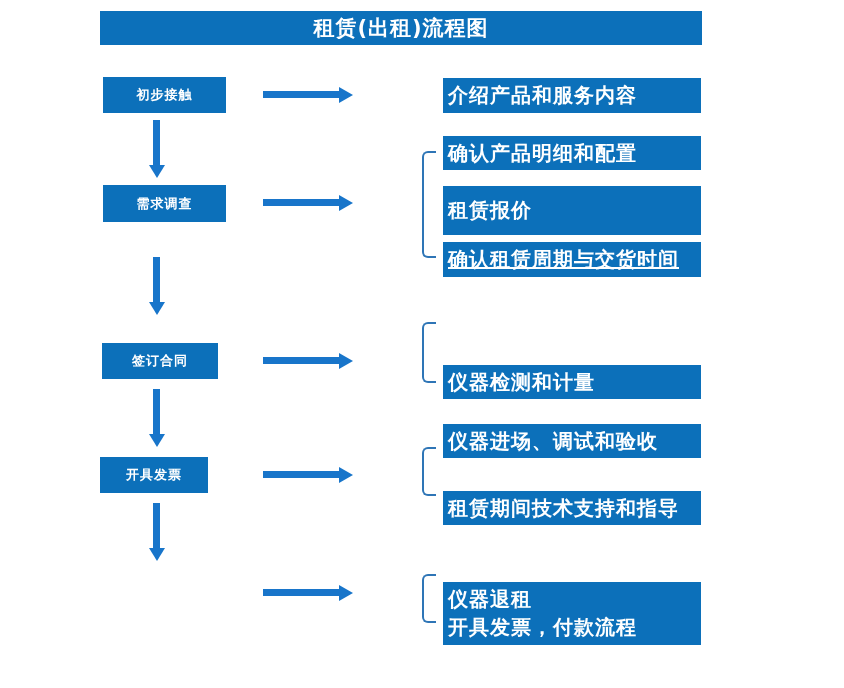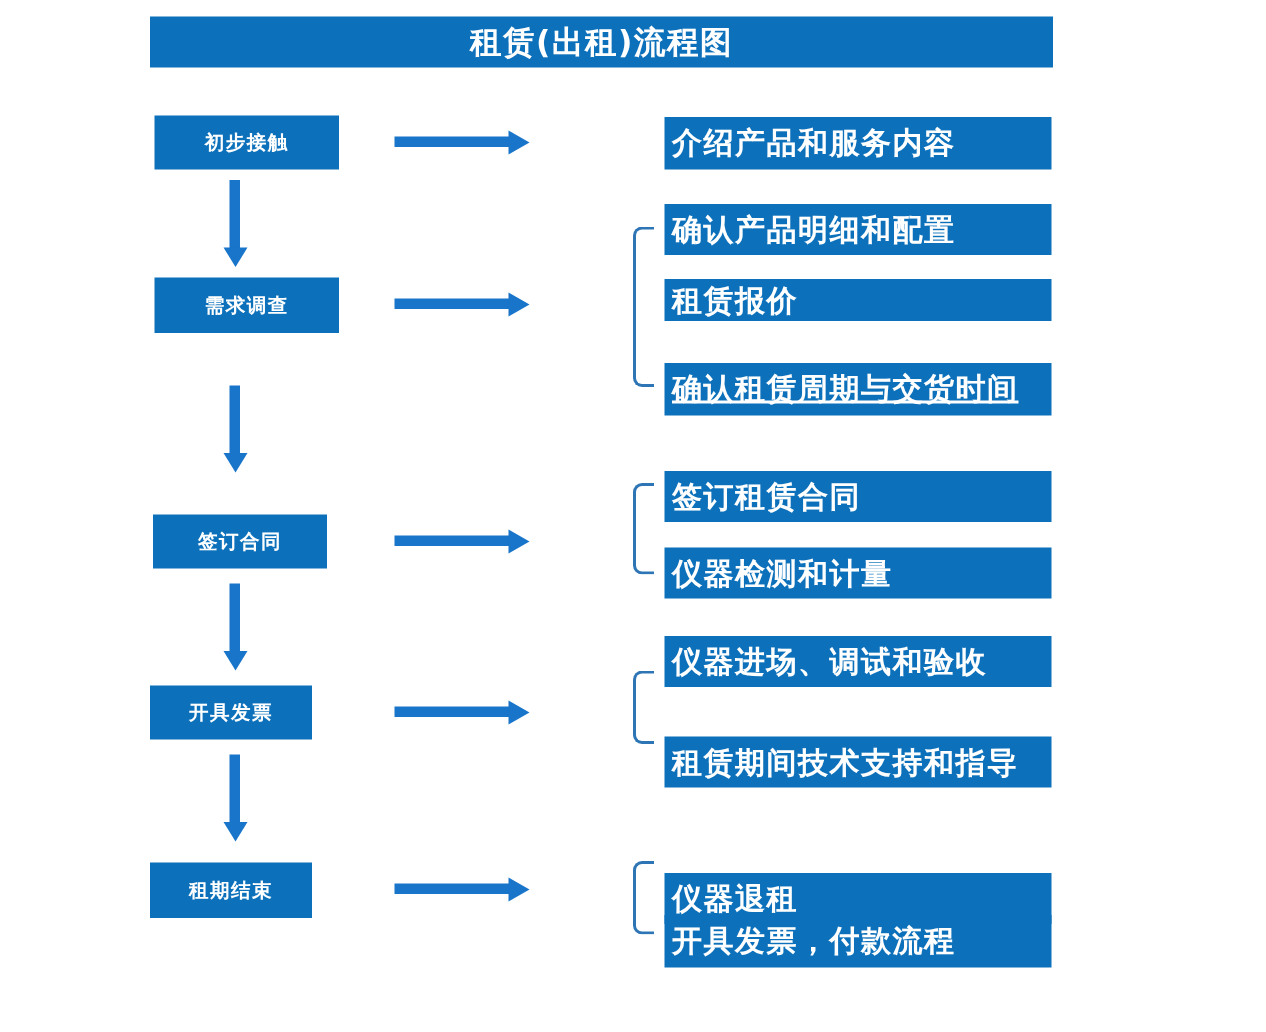--- a/index.html
+++ b/index.html
@@ -33,21 +33,21 @@
   .s4{left:100px;top:575px;width:108px;height:37px;}
 
   .detail-box{
     position:absolute;left:443px;width:258px;height:34px;
     background:var(--box-blue);color:var(--text-white);
     font-size:20px;font-weight:bold;letter-spacing:1px;
     display:flex;align-items:center;padding-left:5px;white-space:nowrap;
   }
   .d0{top:78px;height:35px;}
   .d1{top:136px;}
-  .d2{top:186px;height:28px;}
+  .d2{top:186px;height:49px;}
   .d3{top:242px;height:35px;text-decoration:underline;}
   .d4{top:314px;}
   .d5{top:365px;}
   .d6{top:424px;}
   .d7{top:491px;}
   .d8{top:582px;}
   .d9{top:610px;height:35px;}
 
   .h-arrow{position:absolute;left:263px;width:90px;height:16px;}
   .h-arrow i{display:block;position:absolute;}
@@ -86,21 +86,20 @@
 <body>
 
 <div class="canvas">
 
   <div class="title-bar">租赁(出租)流程图</div>
 
   <div class="step-box s0">初步接触</div>
   <div class="step-box s1">需求调查</div>
   <div class="step-box s2">签订合同</div>
   <div class="step-box s3">开具发票</div>
-  <div class="step-box s4">租期结束</div>
 
   <div class="v-arrow va0">
       <i class="bar"></i>
       <i class="head"></i>
     </div>
   <div class="v-arrow va1">
       <i class="bar"></i>
       <i class="head"></i>
     </div>
   <div class="v-arrow va2">
@@ -135,20 +134,19 @@
 
   <div class="bracket b1"></div>
   <div class="bracket b2"></div>
   <div class="bracket b3"></div>
   <div class="bracket b4"></div>
 
   <div class="detail-box d0">介绍产品和服务内容</div>
   <div class="detail-box d1">确认产品明细和配置</div>
   <div class="detail-box d2">租赁报价</div>
   <div class="detail-box d3">确认租赁周期与交货时间</div>
-  <div class="detail-box d4">签订租赁合同</div>
   <div class="detail-box d5">仪器检测和计量</div>
   <div class="detail-box d6">仪器进场、调试和验收</div>
   <div class="detail-box d7">租赁期间技术支持和指导</div>
   <div class="detail-box d8">仪器退租</div>
   <div class="detail-box d9">开具发票，付款流程</div>
 
 </div>
 
 </body></html>

